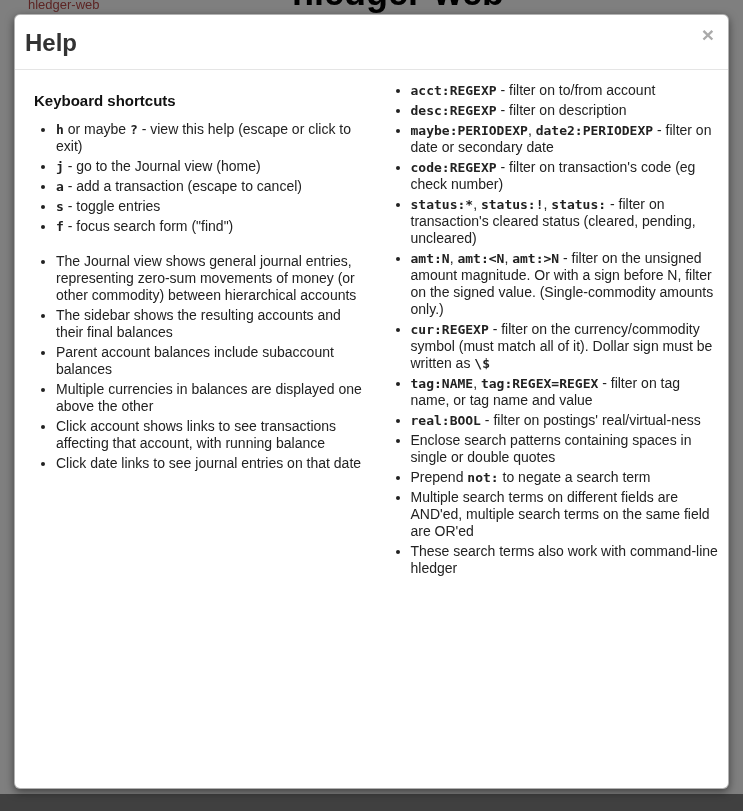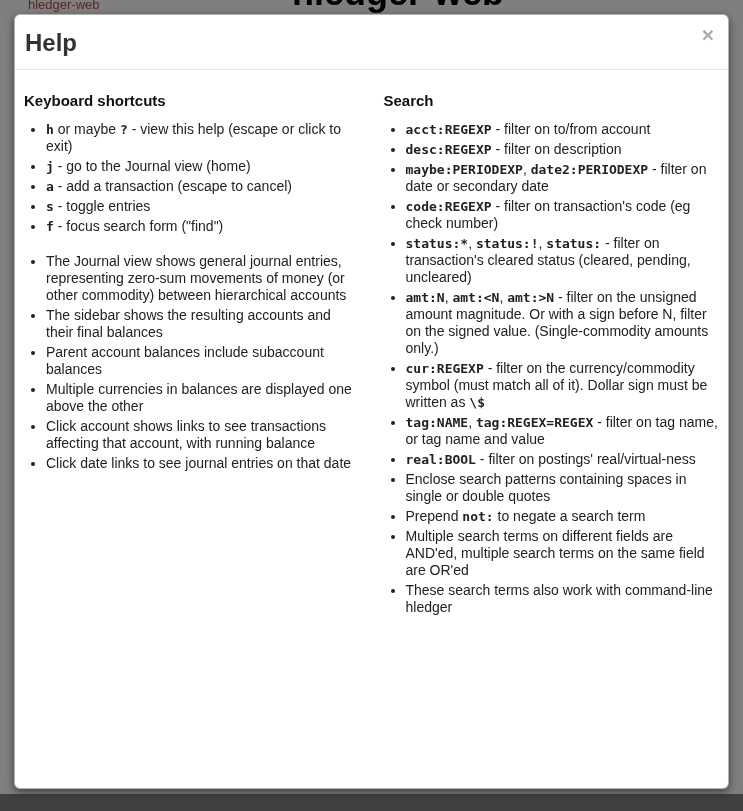--- a/index.html
+++ b/index.html
@@ -38,21 +38,21 @@
     background:#fff;border:1px solid rgba(0,0,0,0.3);border-radius:6px;
     box-shadow:0 3px 9px rgba(0,0,0,0.5);overflow:hidden;
   }
   .modal-header{position:relative;padding:15px 16px 13px 10px;border-bottom:1px solid var(--divider);}
   .modal-title{margin:0;font-size:24px;font-weight:700;color:var(--title_text);line-height:1.1;}
   .close{
     position:absolute;right:14px;top:9px;border:0;background:none;padding:0;
     font-size:21px;font-weight:bold;color:var(--close_gray);cursor:pointer;line-height:1;
     font-family:"Liberation Sans","DejaVu Sans",sans-serif;
   }
-  .modal-body{display:flex;gap:24px;padding:12px 9px 20px 9px;}
+  .modal-body{display:flex;gap:24px;padding:12px 9px 20px 9px;margin-left:10px;}
   .col{flex:1;min-width:0;}
   .section-heading{
     margin:14px 0 12px;font-size:15px;font-weight:bold;color:#111;
   }
   .section-heading:first-child{margin-top:10px;}
   .help-list{margin:0 0 18px;padding-left:22px;list-style:disc;}
   .help-list li{
     font-size:14px;line-height:17px;color:var(--body_text);margin-bottom:3px;
   }
   .help-list code{
@@ -89,21 +89,20 @@
         <ul class="help-list">
           <li><span>The Journal view shows general journal entries, representing zero-sum movements of money (or other commodity) between hierarchical accounts</span></li>
           <li><span>The sidebar shows the resulting accounts and their final balances</span></li>
           <li><span>Parent account balances include subaccount balances</span></li>
           <li><span>Multiple currencies in balances are displayed one above the other</span></li>
           <li><span>Click account shows links to see transactions affecting that account, with running balance</span></li>
           <li><span>Click date links to see journal entries on that date</span></li>
         </ul>
       </div>
     <div class="col" id="col-right">
-        <h4 class="section-heading">Search</h4>
         <ul class="help-list">
           <li><code>acct:REGEXP</code><span> - filter on to/from account</span></li>
           <li><code>desc:REGEXP</code><span> - filter on description</span></li>
           <li><code>maybe:PERIODEXP</code><span>, </span><code>date2:PERIODEXP</code><span> - filter on date or secondary date</span></li>
           <li><code>code:REGEXP</code><span> - filter on transaction's code (eg check number)</span></li>
           <li><code>status:*</code><span>, </span><code>status:!</code><span>, </span><code>status:</code><span> - filter on transaction's cleared status (cleared, pending, uncleared)</span></li>
           <li><code>amt:N</code><span>, </span><code>amt:&lt;N</code><span>, </span><code>amt:&gt;N</code><span> - filter on the unsigned amount magnitude. Or with a sign before N, filter on the signed value. (Single-commodity amounts only.)</span></li>
           <li><code>cur:REGEXP</code><span> - filter on the currency/commodity symbol (must match all of it). Dollar sign must be written as </span><code>\$</code></li>
           <li><code>tag:NAME</code><span>, </span><code>tag:REGEX=REGEX</code><span> - filter on tag name, or tag name and value</span></li>
           <li><code>real:BOOL</code><span> - filter on postings' real/virtual-ness</span></li>

